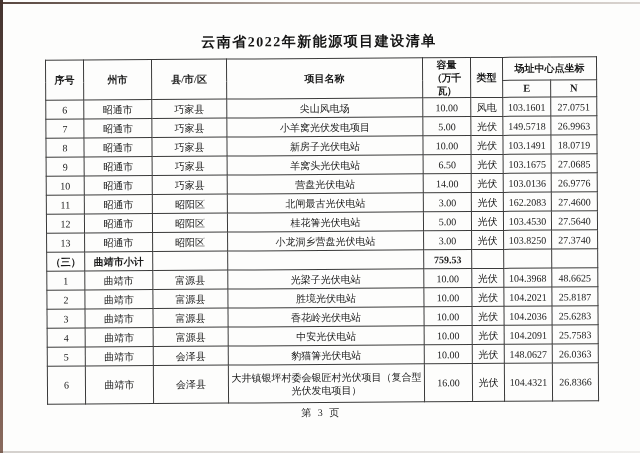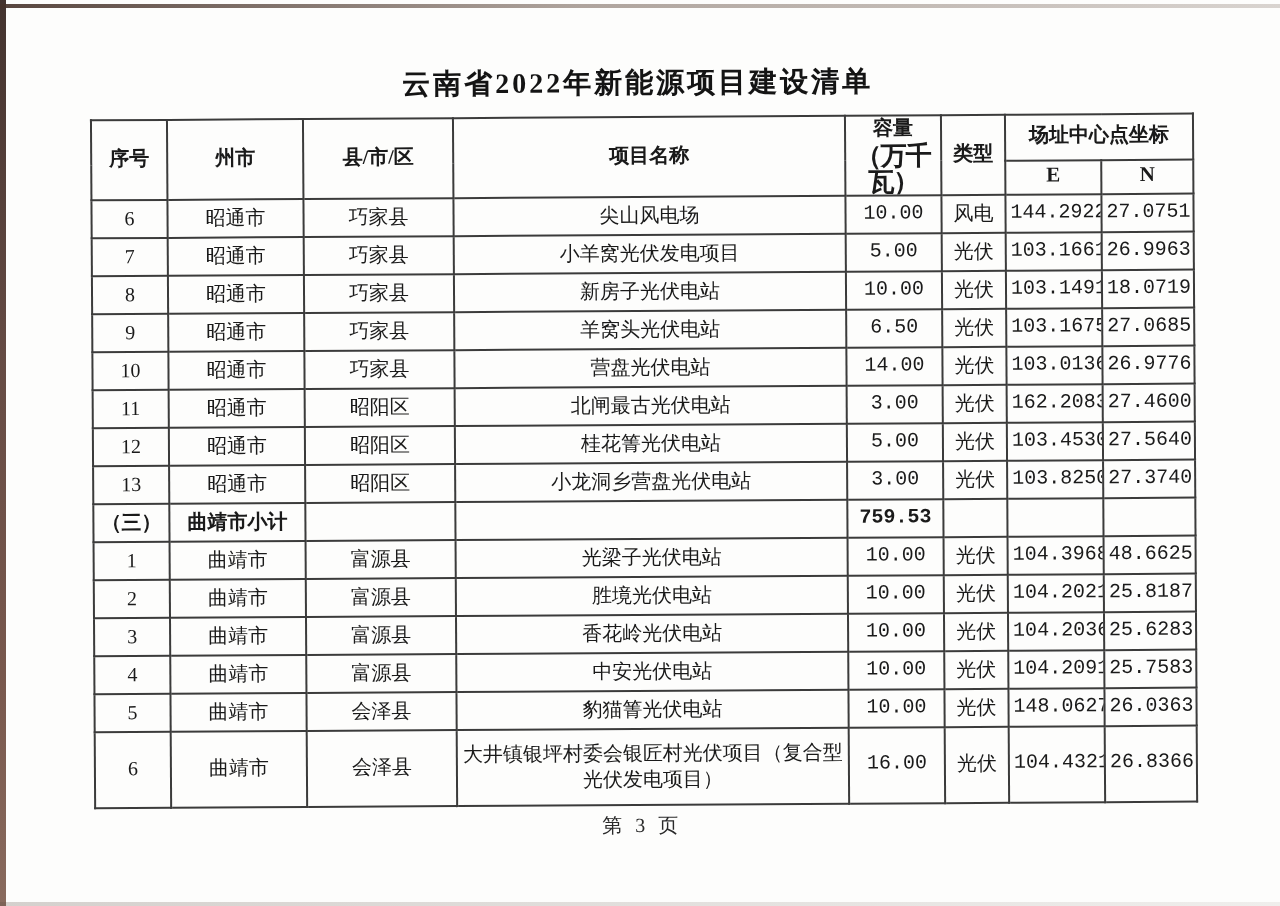--- a/index.html
+++ b/index.html
@@ -46,22 +46,22 @@
     padding:0 2px;overflow:hidden;
     line-height:13px;
     font-weight:normal;
   }
   .project-table thead th{font-weight:bold;font-size:10px;}
   .project-table thead tr.h1 th{height:20px;}
   .project-table thead tr.h2 th{height:15px;font-size:10.5px;}
   .project-table tbody tr{height:19px;}
   .project-table tbody tr.tall{height:38px;}
   .project-table tbody tr.subtotal td{font-weight:bold;}
-  .cap2{display:block;font-size:13px;letter-spacing:-0.5px;}
-  .num{font-family:Liberation Mono, monospace;}
+  .cap2{display:block;font-size:10px;letter-spacing:-0.5px;}
+  .num{font-family:Liberation Serif, serif;}
   .doc-footer{
     position:absolute;left:0;top:406px;width:640px;
     text-align:center;font-size:10px;color:#2a2a2a;letter-spacing:2px;
   }
 </style>
 </head>
 <body>
 
 <div class="scan-edge-left"></div>
 <div class="scan-edge-top"></div>
@@ -101,31 +101,31 @@
       </tr>
     </thead>
     <tbody>
         <tr>
           <td>6</td>
           <td>昭通市</td>
           <td>巧家县</td>
           <td>尖山风电场</td>
           <td class="num">10.00</td>
           <td>风电</td>
-          <td class="num">144.2922</td>
+          <td class="num">103.1601</td>
           <td class="num">27.0751</td>
         </tr>
         <tr>
           <td>7</td>
           <td>昭通市</td>
           <td>巧家县</td>
           <td>小羊窝光伏发电项目</td>
           <td class="num">5.00</td>
           <td>光伏</td>
-          <td class="num">103.1661</td>
+          <td class="num">149.5718</td>
           <td class="num">26.9963</td>
         </tr>
         <tr>
           <td>8</td>
           <td>昭通市</td>
           <td>巧家县</td>
           <td>新房子光伏电站</td>
           <td class="num">10.00</td>
           <td>光伏</td>
           <td class="num">103.1491</td>

